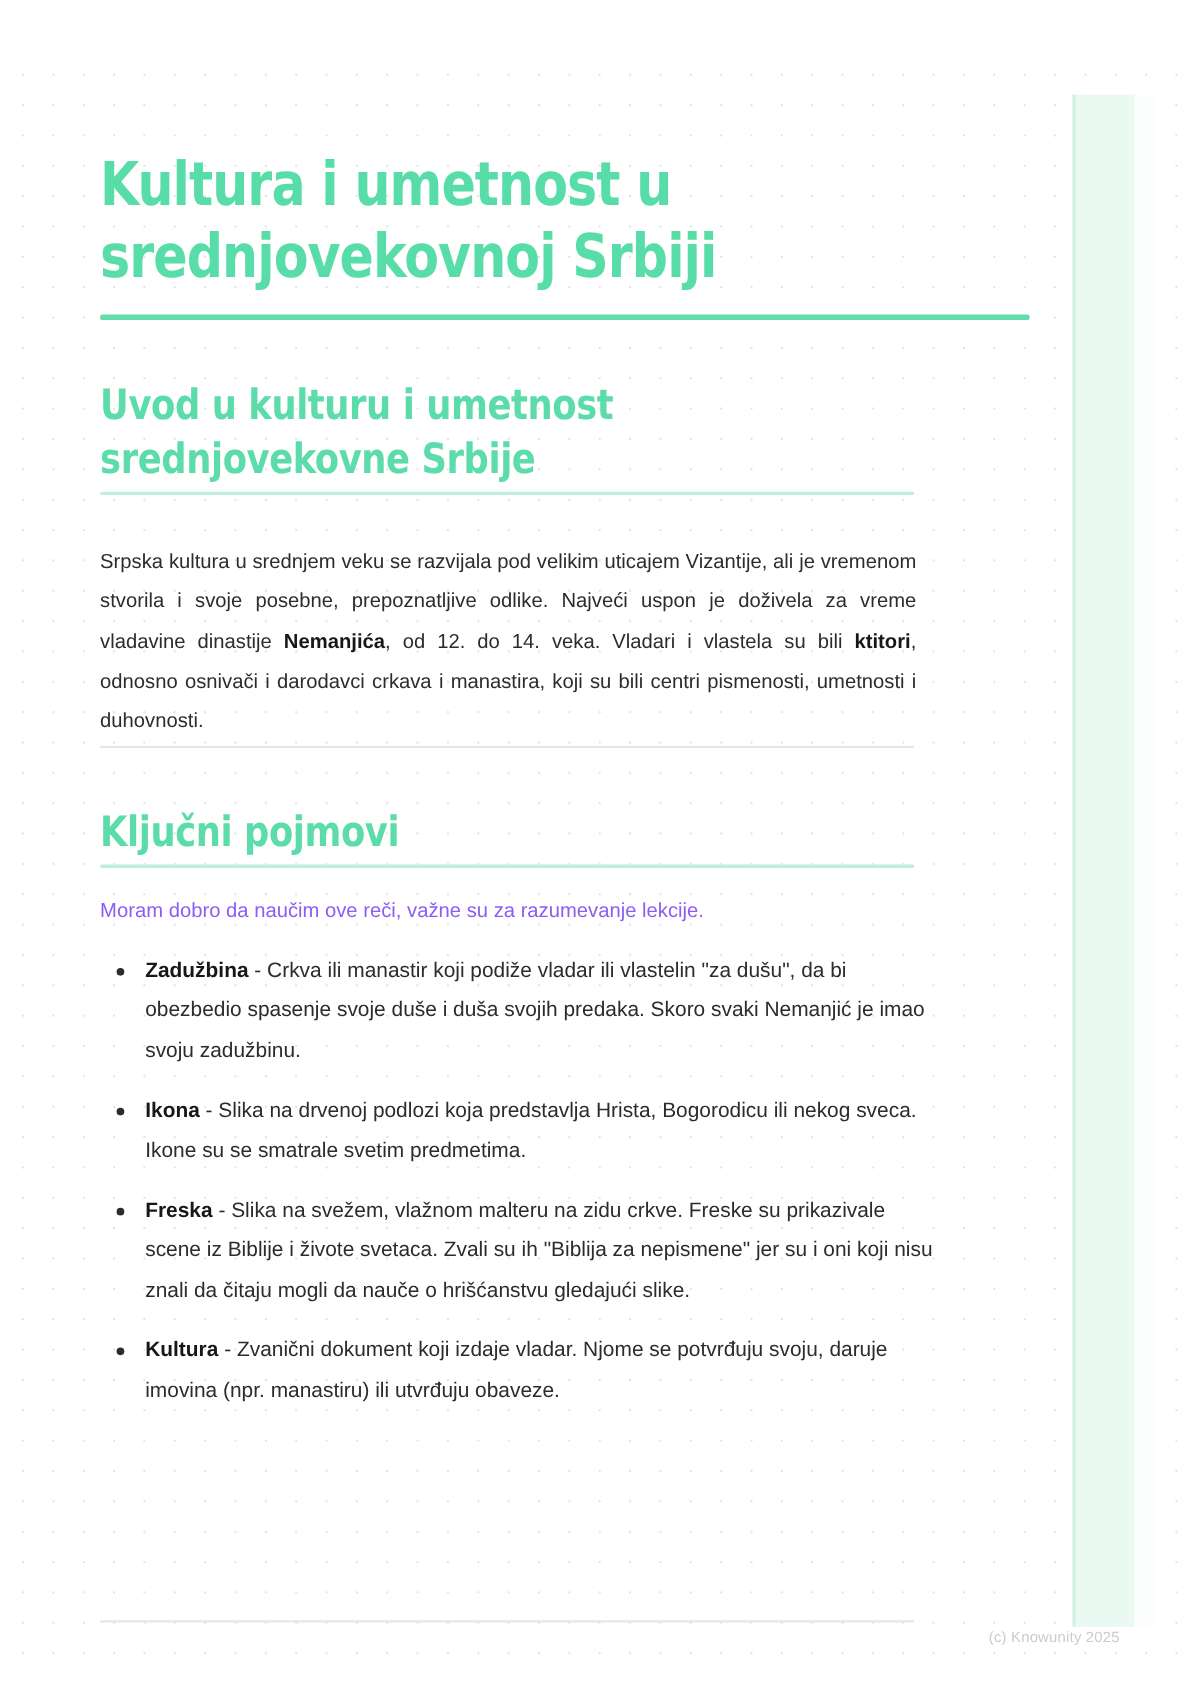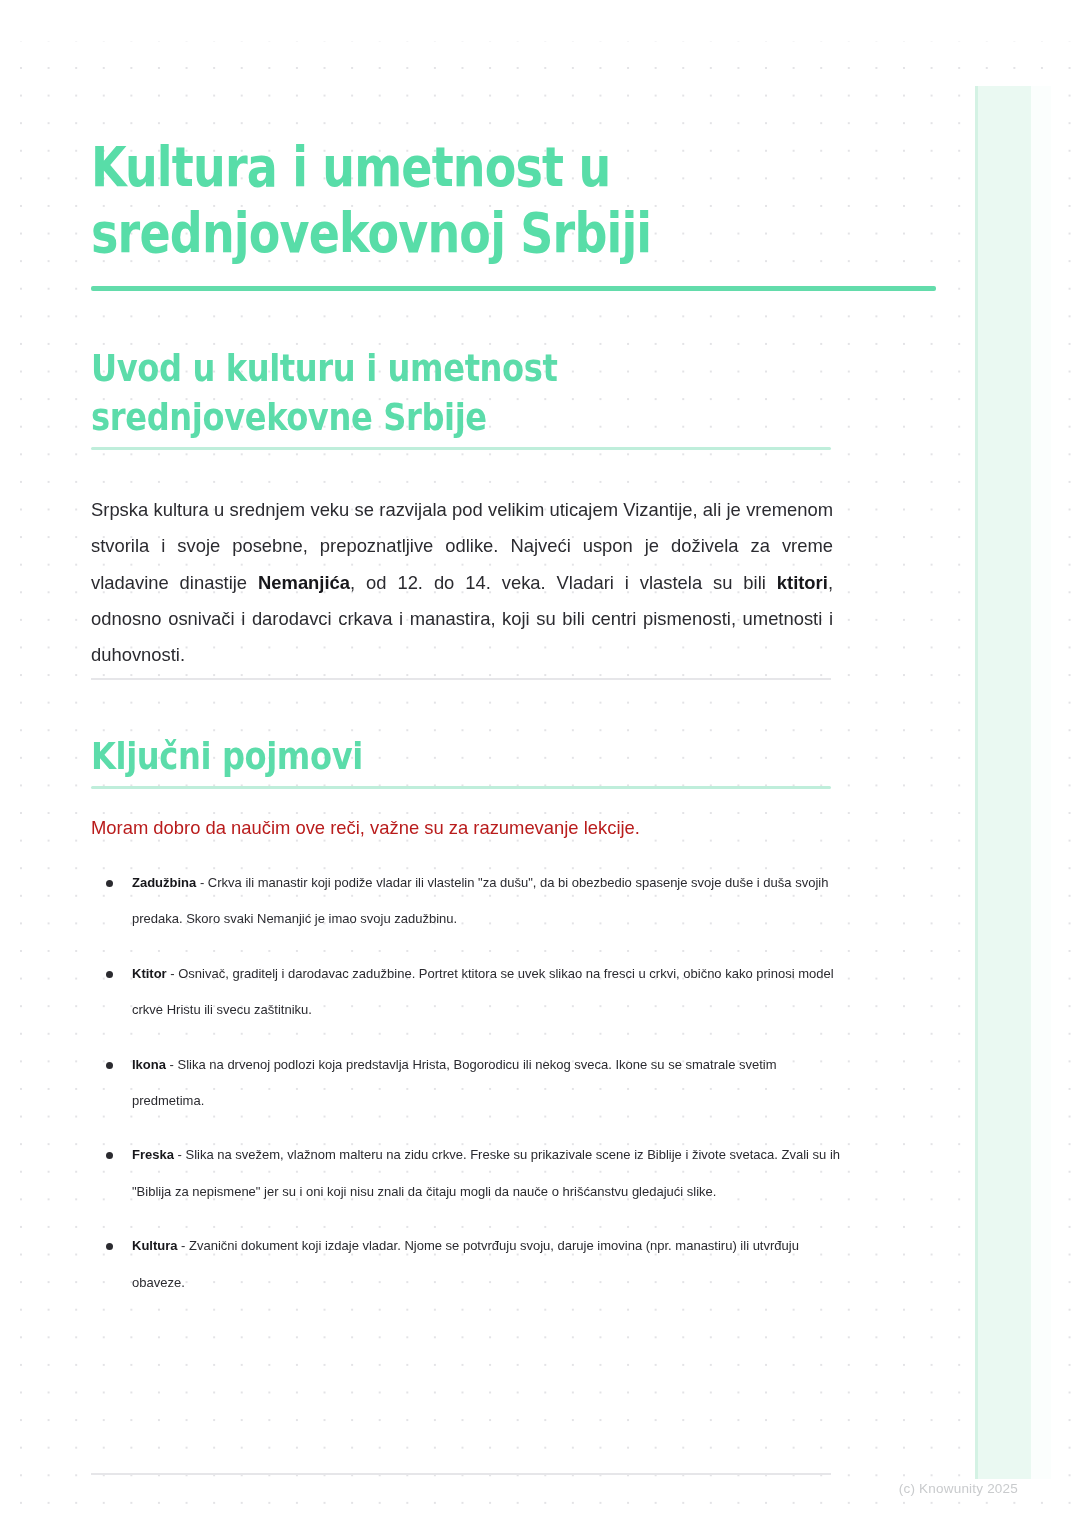--- a/index.html
+++ b/index.html
@@ -141,21 +141,21 @@
   #intro-para { top: 451px; }
 
   .lead-line {
     position: absolute;
     left: 91px;
     top: 772px;
     width: 760px;
     margin: 0;
     font-size: 18.4px;
     line-height: 30px;
-    color: #b91c1c;
+    color: #8b5cf6;
   }
 
   .body-para b, .lead-line b { font-weight: 700; color: #17171b; }
 
   
   .rule-divider {
     position: absolute;
     left: 91px;
     width: 740px;
     height: 2px;
@@ -171,21 +171,21 @@
     top: 824px;
     width: 760px;
     margin: 0;
     padding: 0;
     list-style: none;
   }
   #terms-list li {
     position: relative;
     padding-left: 41px;
     margin-bottom: 18px;
-    font-size: 13px;
+    font-size: 19px;
     line-height: 36.4px;
     color: #2b2b30;
   }
   #terms-list li:last-child { margin-bottom: 0; }
   #terms-list li .bullet-dot {
     position: absolute;
     left: 15px;
     top: 15px;
     width: 7px;
     height: 7px;
@@ -235,21 +235,20 @@
     <div id="divider-1" class="rule-divider"></div>
 
     <h2 id="heading-terms" class="section-heading">Ključni pojmovi</h2>
 
     <div id="rule-terms" class="rule-section"></div>
 
     <p class="lead-line">Moram dobro da naučim ove reči, važne su za razumevanje lekcije.</p>
 
     <ul id="terms-list">
         <li><span class="bullet-dot"></span><span class="term-name">Zadužbina</span><span> - Crkva ili manastir koji podiže vladar ili vlastelin "za dušu", da bi obezbedio spasenje svoje duše i duša svojih predaka. Skoro svaki Nemanjić je imao svoju zadužbinu.</span></li>
-        <li><span class="bullet-dot"></span><span class="term-name">Ktitor</span><span> - Osnivač, graditelj i darodavac zadužbine. Portret ktitora se uvek slikao na fresci u crkvi, obično kako prinosi model crkve Hristu ili svecu zaštitniku.</span></li>
         <li><span class="bullet-dot"></span><span class="term-name">Ikona</span><span> - Slika na drvenoj podlozi koja predstavlja Hrista, Bogorodicu ili nekog sveca. Ikone su se smatrale svetim predmetima.</span></li>
         <li><span class="bullet-dot"></span><span class="term-name">Freska</span><span> - Slika na svežem, vlažnom malteru na zidu crkve. Freske su prikazivale scene iz Biblije i živote svetaca. Zvali su ih "Biblija za nepismene" jer su i oni koji nisu znali da čitaju mogli da nauče o hrišćanstvu gledajući slike.</span></li>
         <li><span class="bullet-dot"></span><span class="term-name">Kultura</span><span> - Zvanični dokument koji izdaje vladar. Njome se potvrđuju svoju, daruje imovina (npr. manastiru) ili utvrđuju obaveze.</span></li>
       </ul>
 
     <div id="divider-2" class="rule-divider"></div>
 
   </div>
 
   <div id="watermark">(c) Knowunity 2025</div>

